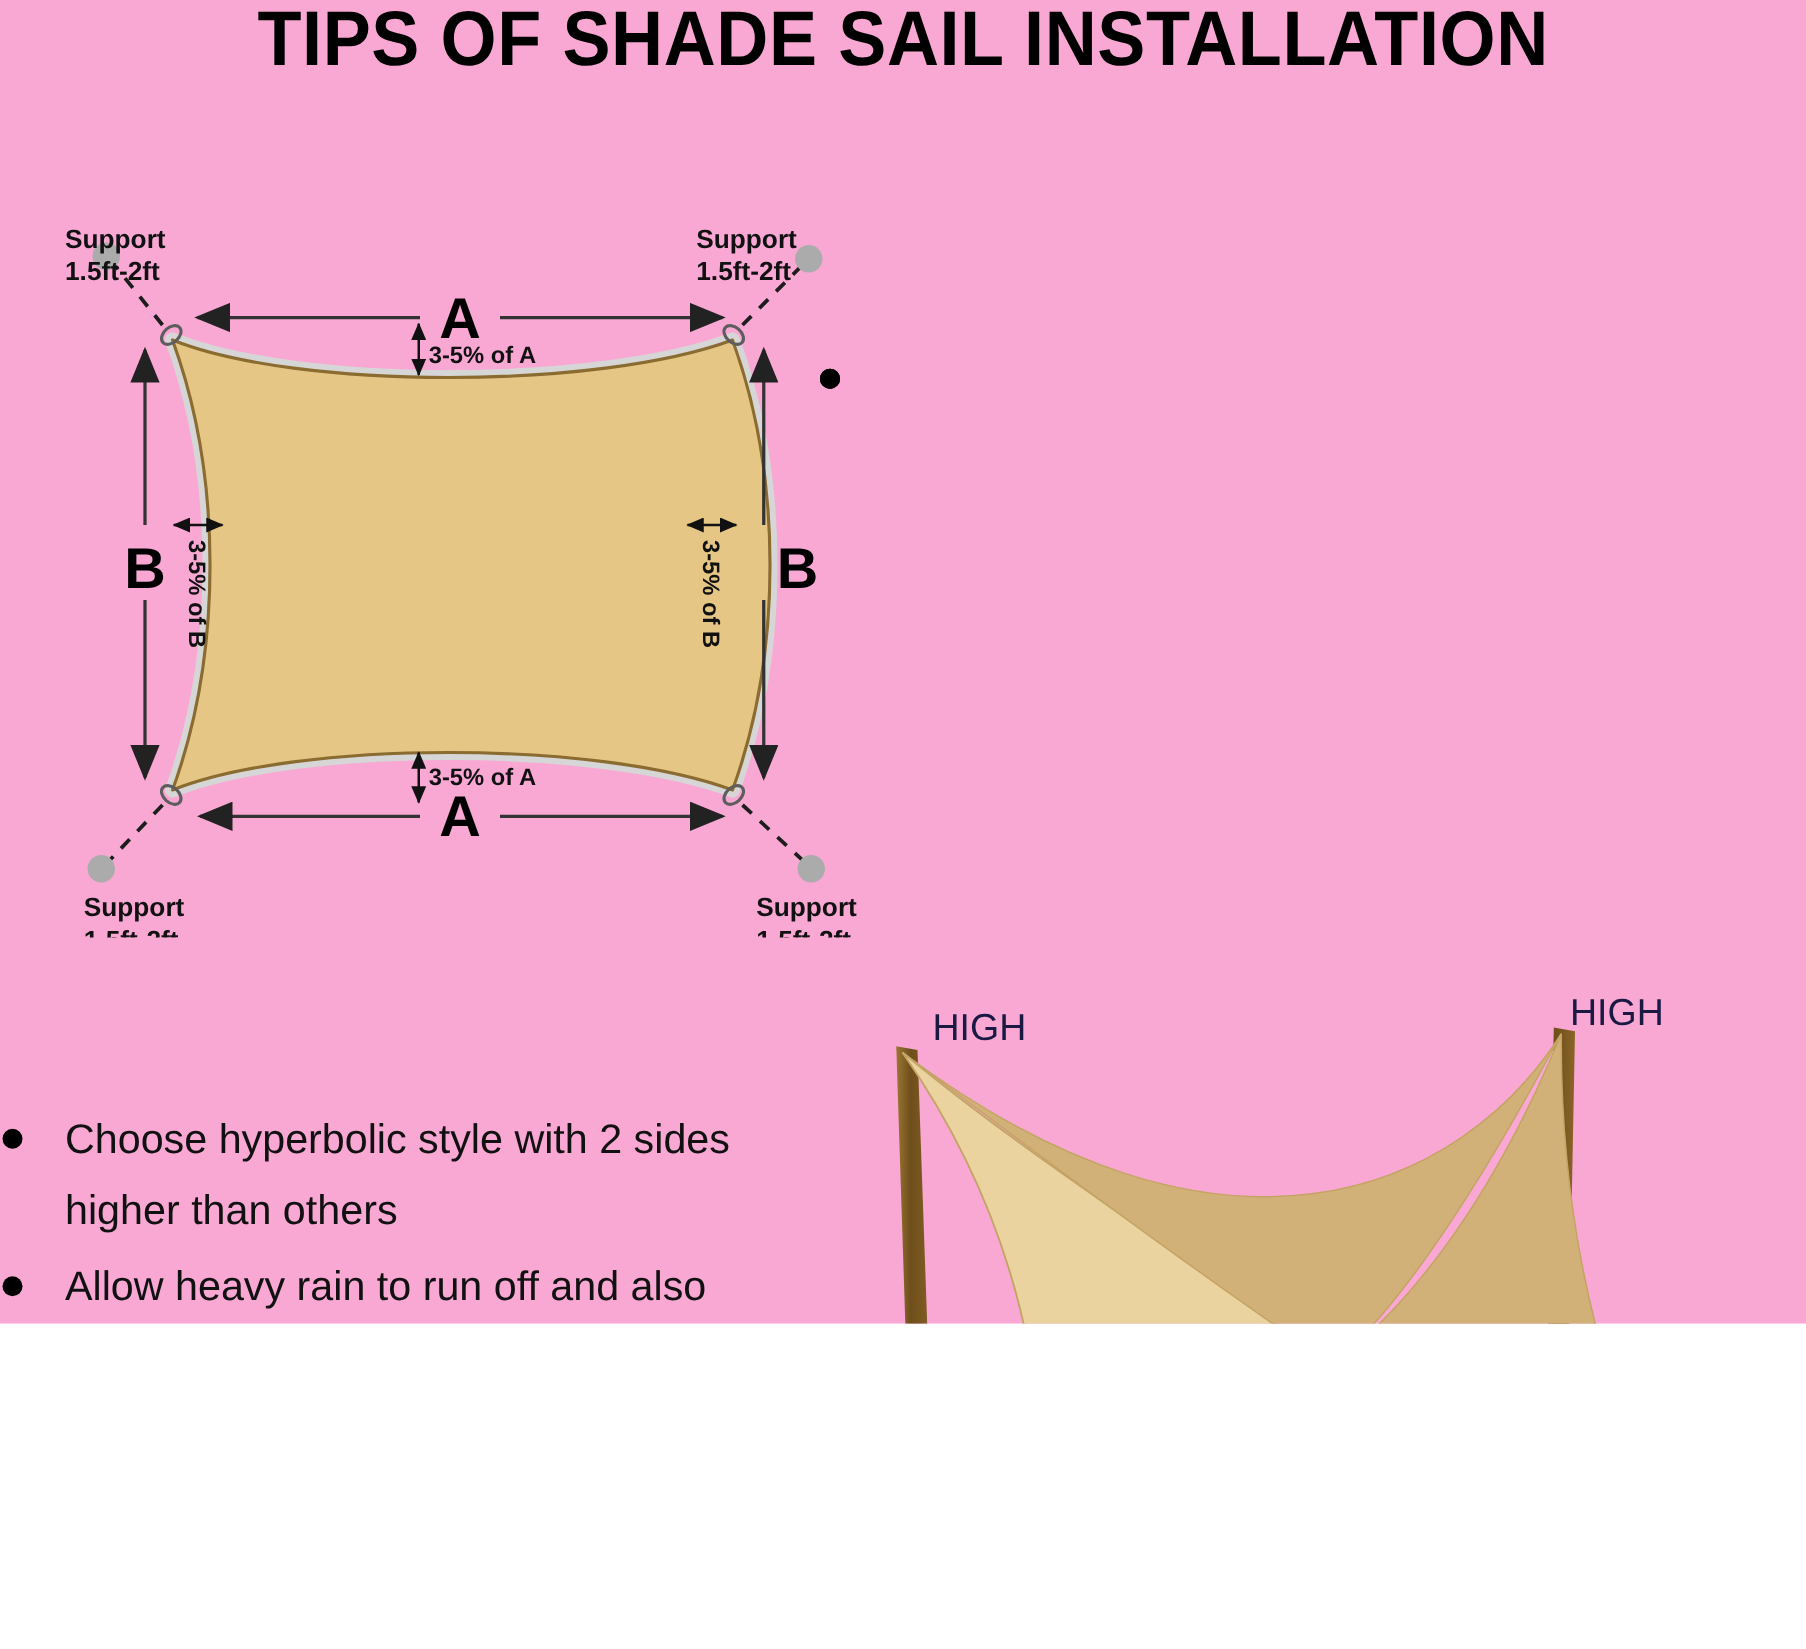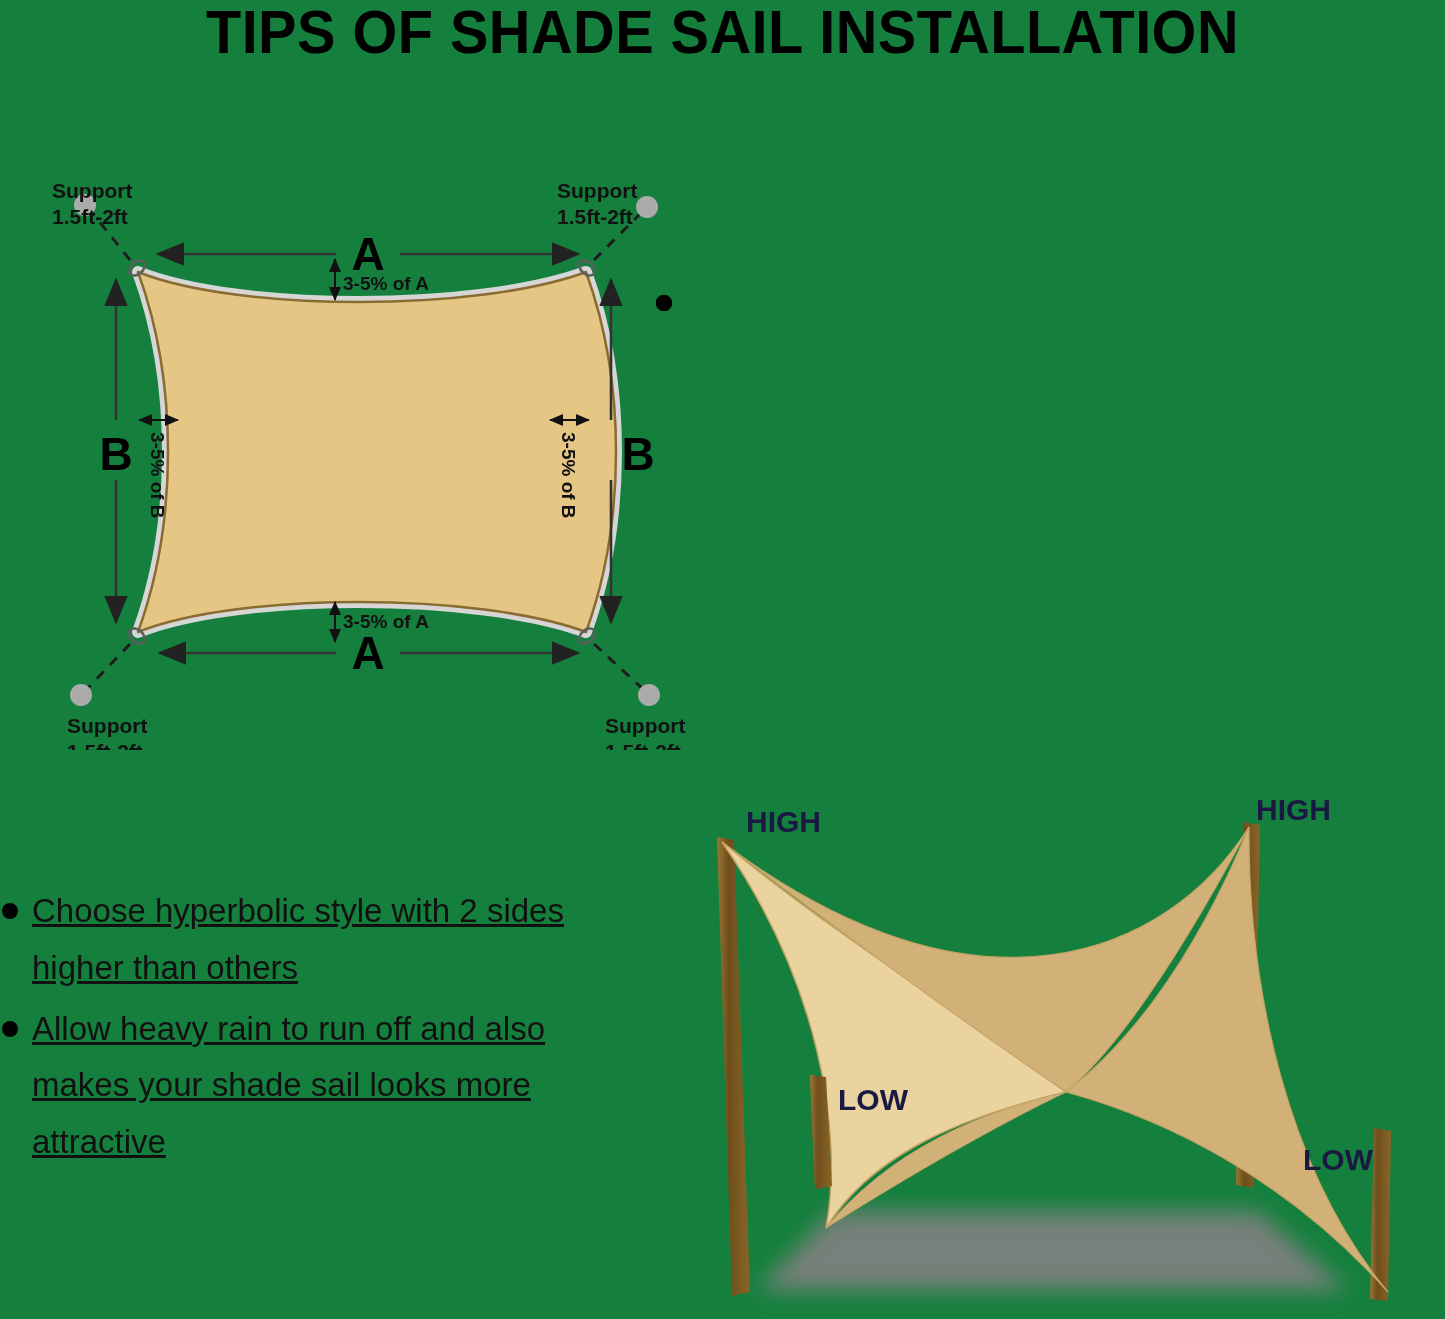--- a/index.html
+++ b/index.html
@@ -6,22 +6,22 @@
     margin: 0;
     padding: 0;
     background: #ffffff;
   }
   body {
     font-family: "Liberation Sans", sans-serif;
   }
   #page {
     position: relative;
     width: 1445px;
-    height: 1319px;
-    background: #15803d;
+    height: 1059px;
+    background: #f9a8d4;
     overflow: hidden;
   }
 
   
   #title {
     position: absolute;
     left: 0;
     top: -4px;
     width: 1445px;
     text-align: center;
@@ -76,38 +76,36 @@
   .bullet-item .dot {
     position: absolute;
     left: 8px;
     top: 19px;
     width: 16px;
     height: 16px;
     border-radius: 50%;
     background: #000000;
   }
   #bullets-left .bullet-item {
-    padding-left: 32px;
+    padding-left: 52px;
     font-size: 33px;
     line-height: 1.72;
-    text-decoration: underline;
   }
   #bullets-left .bullet-item .dot {
     left: 2px;
     top: 20px;
   }
 
   
   #diagram-hyper {
     position: absolute;
     left: 648px;
     top: 780px;
     width: 797px;
     height: 539px;
-    font-weight: bold;
   }
   #diagram-hyper svg { display: block; }
 </style>
 </head>
 <body>
 
 <div id="page">
 
   <div id="title">TIPS OF SHADE SAIL INSTALLATION</div>
 

